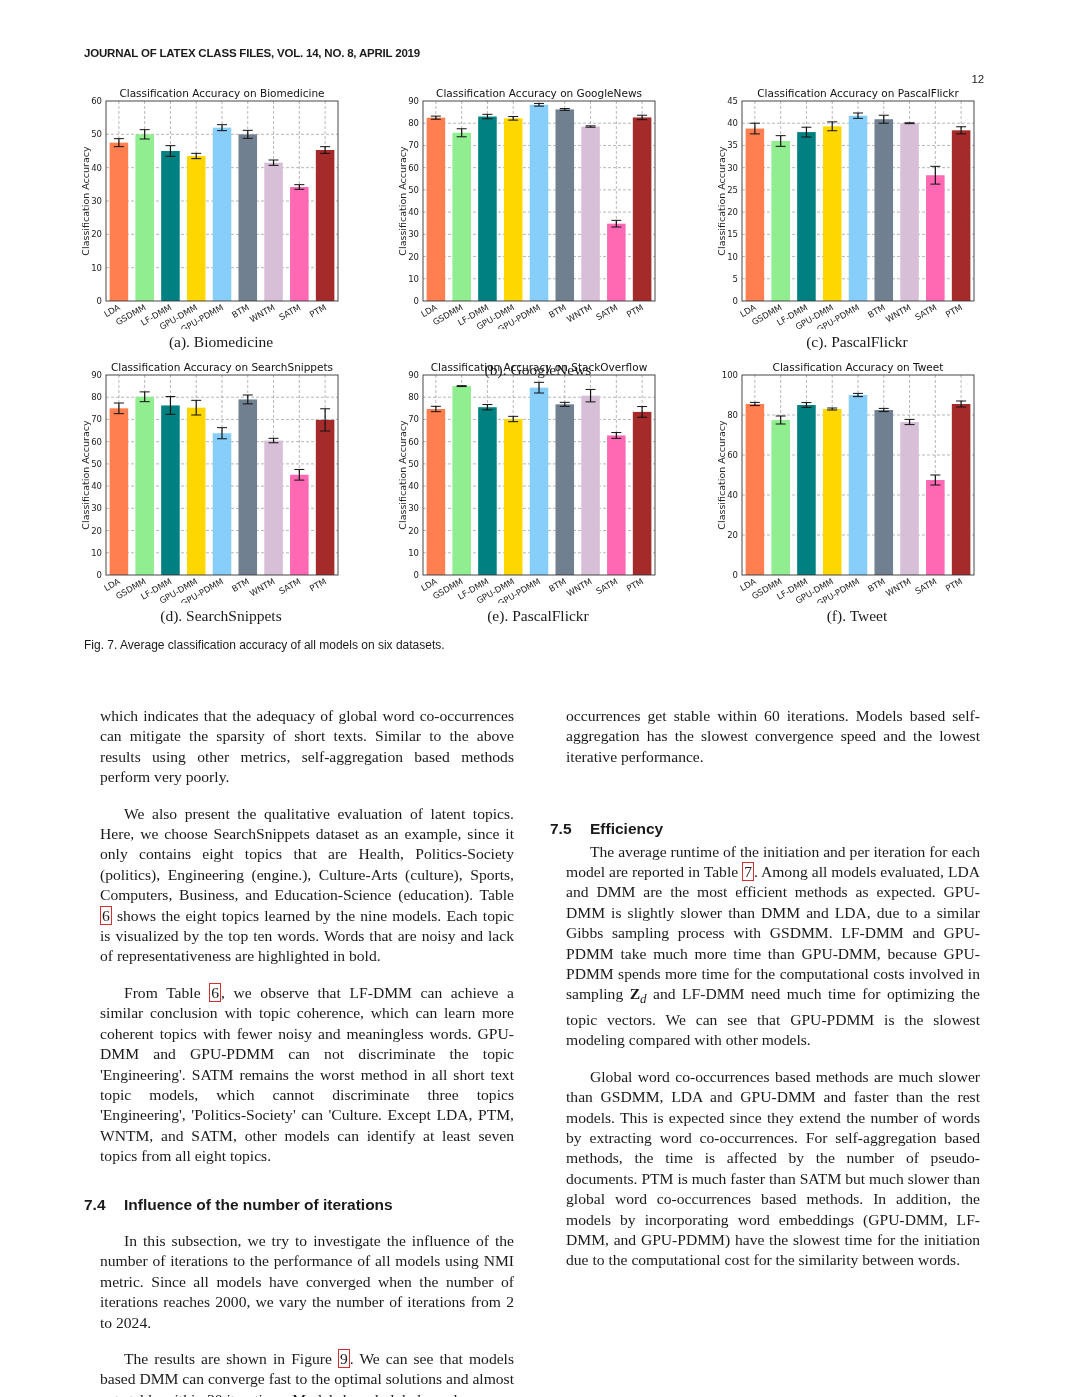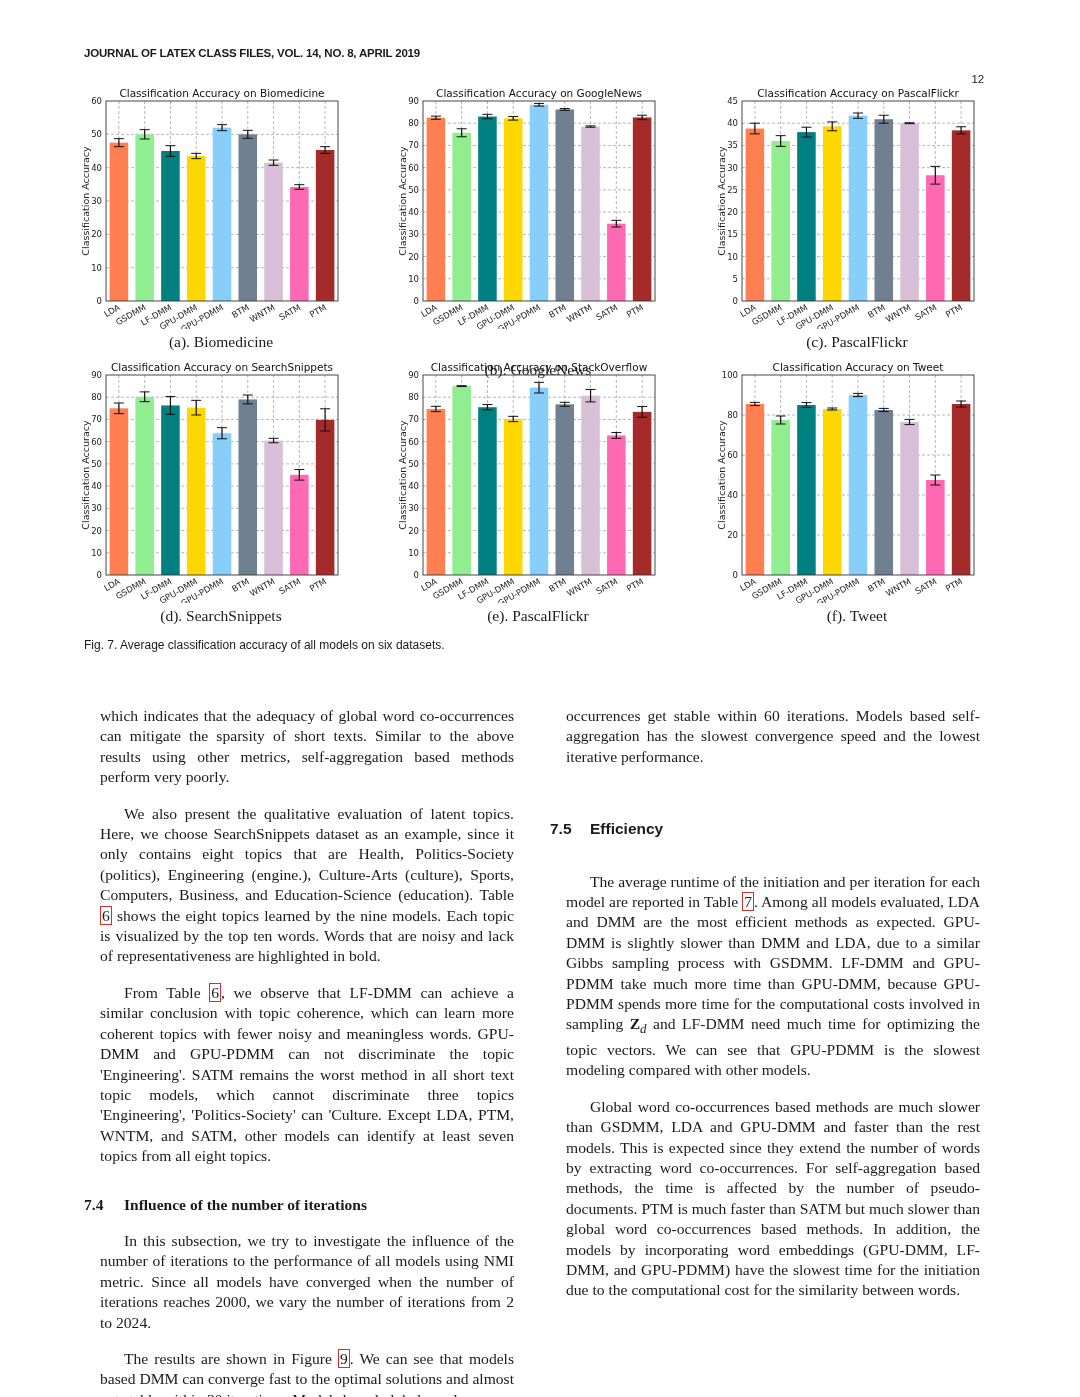--- a/index.html
+++ b/index.html
@@ -502,23 +502,23 @@
     </div>
     <div class="subcap" style="left: 712px; top: 607px;">(f). Tweet</div>
   </div>
 
 <div class="figcap">Fig. 7. Average classification accuracy of all models on six datasets.</div>
 
 <div class="col col-left">
   <p>which indicates that the adequacy of global word co-occurrences can mitigate the sparsity of short texts. Similar to the above results using other metrics, self-aggregation based methods perform very poorly.</p>
   <p class="indent"><span>We also present the qualitative evaluation of latent topics. Here, we choose SearchSnippets dataset as an example, since it only contains eight topics that are Health, Politics-Society (politics), Engineering (engine.), Culture-Arts (culture), Sports, Computers, Business, and Education-Science (education). Table </span><span class="ref">6</span><span> shows the eight topics learned by the nine models. Each topic is visualized by the top ten words. Words that are noisy and lack of representativeness are highlighted in bold.</span></p>
   <p class="indent"><span>From Table </span><span class="ref">6</span><span>, we observe that LF-DMM can achieve a similar conclusion with topic coherence, which can learn more coherent topics with fewer noisy and meaningless words. GPU-DMM and GPU-PDMM can not discriminate the topic 'Engineering'. SATM remains the worst method in all short text topic models, which cannot discriminate three topics 'Engineering', 'Politics-Society' can 'Culture. Except LDA, PTM, WNTM, and SATM, other models can identify at least seven topics from all eight topics.</span></p>
-  <h3 class="section-h" style="margin-top:28px;margin-bottom:6px;font-family:Liberation Serif, serif;"><span class="num">7.4</span><span>Influence of the number of iterations</span></h3>
+  <h3 class="section-h" style="margin-top:28px;margin-bottom:6px;"><span class="num">7.4</span><span>Influence of the number of iterations</span></h3>
   <p class="indent">In this subsection, we try to investigate the influence of the number of iterations to the performance of all models using NMI metric. Since all models have converged when the number of iterations reaches 2000, we vary the number of iterations from 2 to 2024.</p>
   <p class="indent"><span>The results are shown in Figure </span><span class="ref">9</span><span>. We can see that models based DMM can converge fast to the optimal solutions and almost get stable within 30 iterations. Models based global word co-</span></p>
 </div>
 
 <div class="col col-right">
   <p>occurrences get stable within 60 iterations. Models based self-aggregation has the slowest convergence speed and the lowest iterative performance.</p>
-  <h3 class="section-h" style="margin-top:52px;margin-bottom:32px;"><span class="num">7.5</span><span>Efficiency</span></h3>
+  <h3 class="section-h" style="margin-top:52px;margin-bottom:2px;"><span class="num">7.5</span><span>Efficiency</span></h3>
   <p class="indent" style="margin-top:2px;"><span>The average runtime of the initiation and per iteration for each model are reported in Table </span><span class="ref">7</span><span>. Among all models evaluated, LDA and DMM are the most efficient methods as expected. GPU-DMM is slightly slower than DMM and LDA, due to a similar Gibbs sampling process with GSDMM. LF-DMM and GPU-PDMM take much more time than GPU-DMM, because GPU-PDMM spends more time for the computational costs involved in sampling </span><b>Z</b><i><sub>d</sub></i><span> and LF-DMM need much time for optimizing the topic vectors. We can see that GPU-PDMM is the slowest modeling compared with other models.</span></p>
   <p class="indent" style="margin-top:2px;">Global word co-occurrences based methods are much slower than GSDMM, LDA and GPU-DMM and faster than the rest models. This is expected since they extend the number of words by extracting word co-occurrences. For self-aggregation based methods, the time is affected by the number of pseudo-documents. PTM is much faster than SATM but much slower than global word co-occurrences based methods. In addition, the models by incorporating word embeddings (GPU-DMM, LF-DMM, and GPU-PDMM) have the slowest time for the initiation due to the computational cost for the similarity between words.</p>
 </div>
 
 </body></html>

